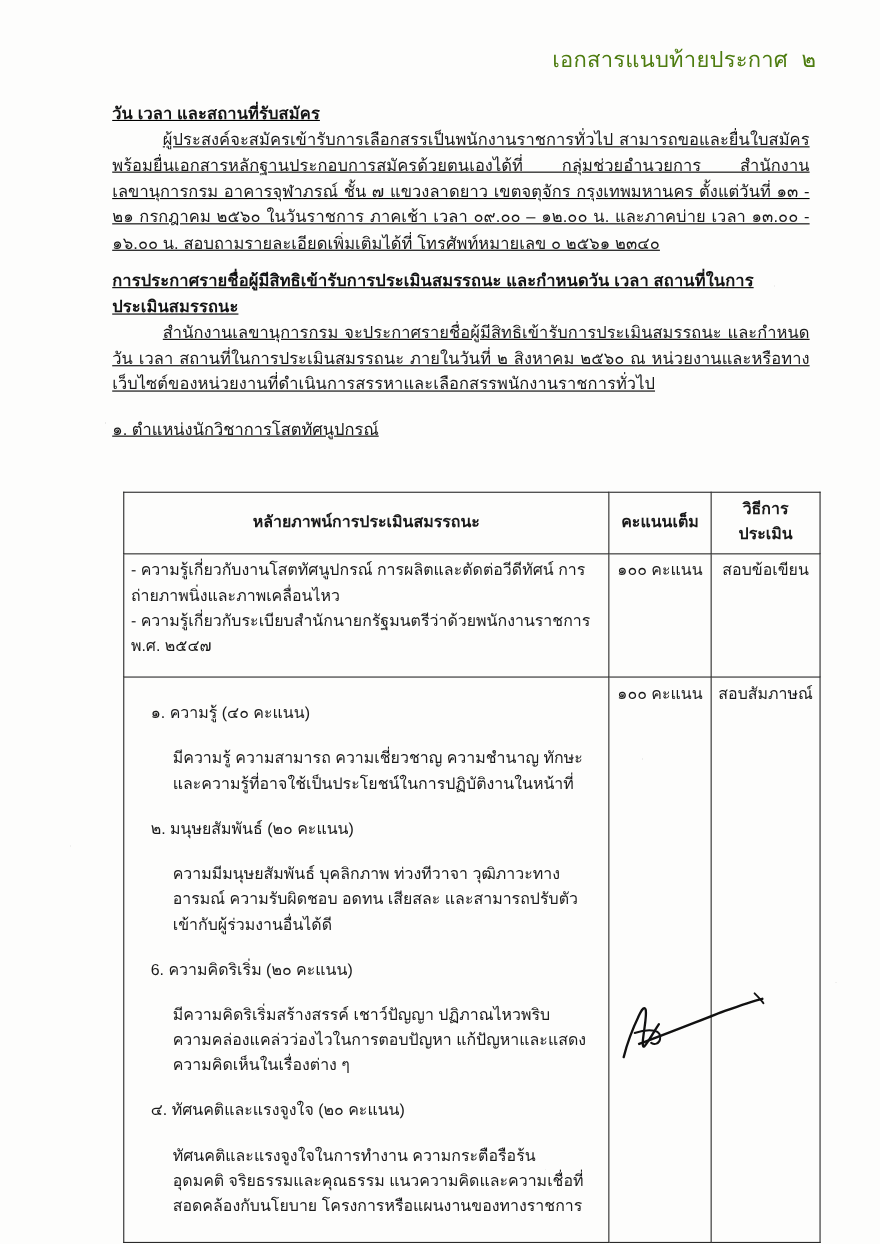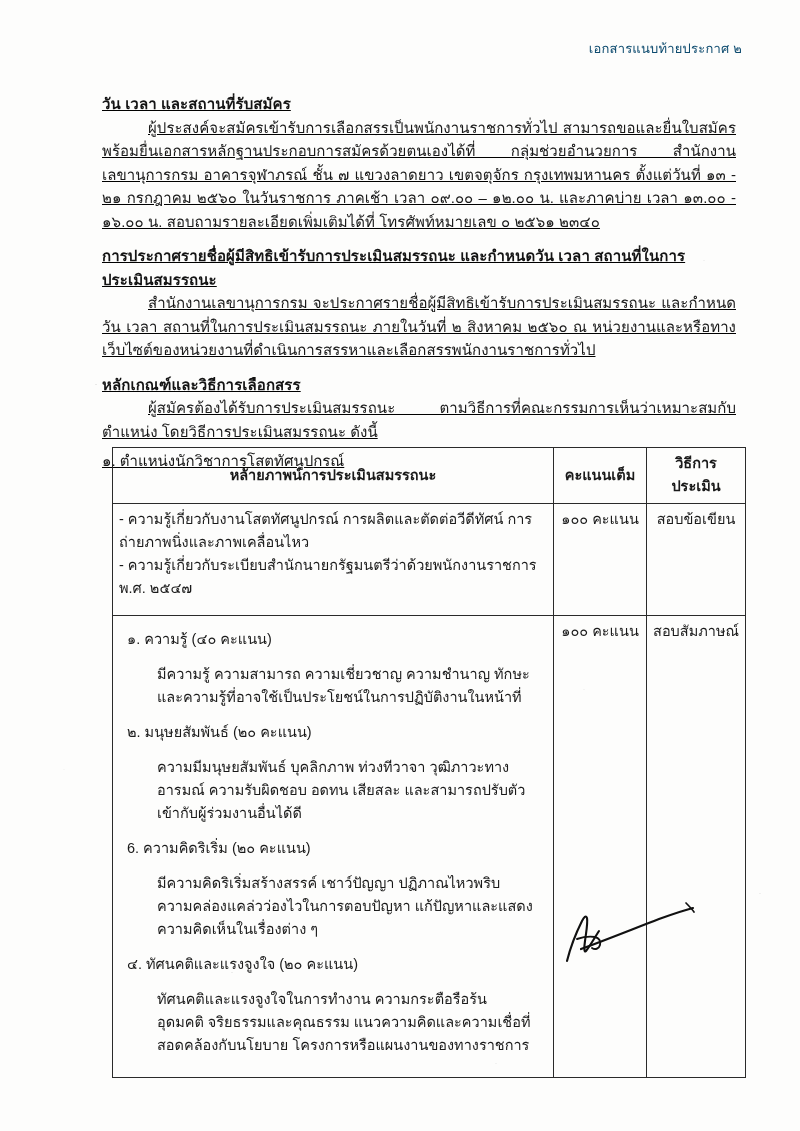--- a/index.html
+++ b/index.html
@@ -31,24 +31,25 @@
       radial-gradient(circle at 29% 86%, rgba(145,145,145,.3) 0 .6px, transparent .7px),
       radial-gradient(circle at 62% 94%, rgba(150,150,150,.25) 0 .6px, transparent .7px),
       radial-gradient(circle at 8% 68%, rgba(150,150,150,.25) 0 .6px, transparent .7px),
       radial-gradient(circle at 95% 79%, rgba(145,145,145,.25) 0 .6px, transparent .7px);
   }
 
   .doc-header {
     position: absolute;
     top: 38px;
     right: 58px;
-    font-size: 13px;
-    color: #0c4a6e;
+    font-size: 20px;
+    color: #4d7c0f;
     letter-spacing: .2px;
     white-space: nowrap;
+    font-family: Liberation Mono, monospace;
   }
 
   #body-col {
     position: absolute;
     left: 102px;
     top: 92px;
     width: 634px;
     text-decoration: underline;
   }
 
@@ -118,21 +119,21 @@
   #crit-table td.c-method { text-align: center; }
   .col-main { width: 441px; }
   .col-score { width: 93px; }
   .col-method { width: 99px; }
 
   .row1-h { height: 112px; }
   .row2-h { height: 340px; }
 
   .bullet-line { margin: 0; }
 
-  .num-item { margin: 8px; }
+  .num-item { margin: 18px; }
   .num-body {
     margin: 12px;
     padding-left: 26px;
   }
 
   
   #signature {
     position: absolute;
     left: 555px;
     top: 893px;
@@ -157,24 +158,20 @@
 
     <div class="block-gap"></div>
 
     <div>
       <p class="sec-heading">การประกาศรายชื่อผู้มีสิทธิเข้ารับการประเมินสมรรถนะ และกำหนดวัน เวลา สถานที่ในการประเมินสมรรถนะ</p>
       <p class="para"><span class="indent"></span><span>สำนักงานเลขานุการกรม จะประกาศรายชื่อผู้มีสิทธิเข้ารับการประเมินสมรรถนะ และกำหนดวัน เวลา สถานที่ในการประเมินสมรรถนะ ภายในวันที่ ๒ สิงหาคม ๒๕๖๐ ณ หน่วยงานและหรือทางเว็บไซต์ของหน่วยงานที่ดำเนินการสรรหาและเลือกสรรพนักงานราชการทั่วไป</span></p>
     </div>
 
     <div class="block-gap"></div>
 
-    <div>
-      <p class="sec-heading">หลักเกณฑ์และวิธีการเลือกสรร</p>
-      <p class="para"><span class="indent"></span><span>ผู้สมัครต้องได้รับการประเมินสมรรถนะ ตามวิธีการที่คณะกรรมการเห็นว่าเหมาะสมกับตำแหน่ง โดยวิธีการประเมินสมรรถนะ ดังนี้</span></p>
-    </div>
 
     <div class="block-gap-sm"></div>
 
     <p class="list-item-title">๑. ตำแหน่งนักวิชาการโสตทัศนูปกรณ์</p>
   </div>
 
   <table id="crit-table">
     <colgroup>
       <col class="col-main">
       <col class="col-score">

